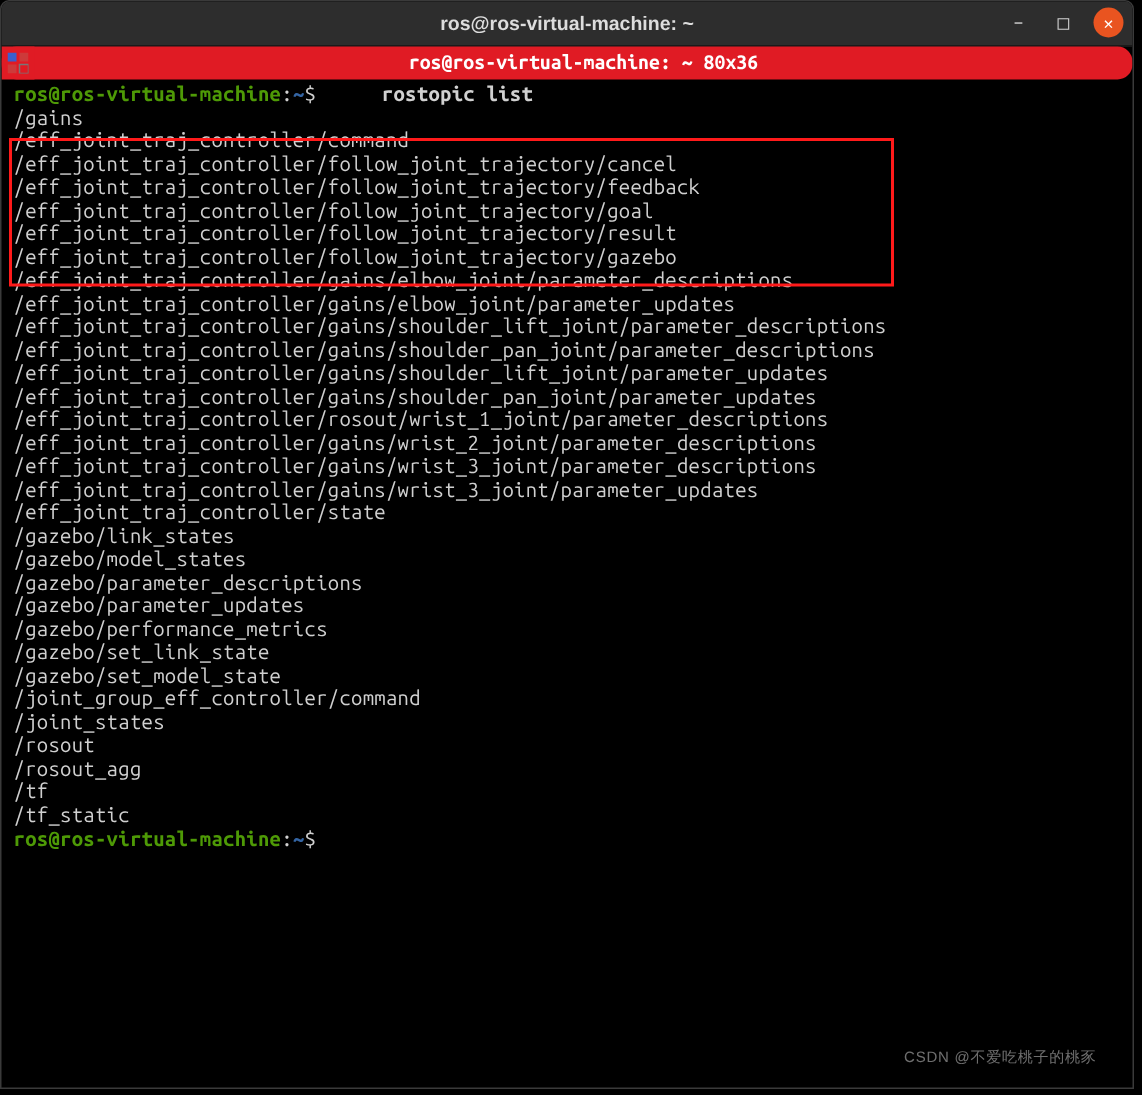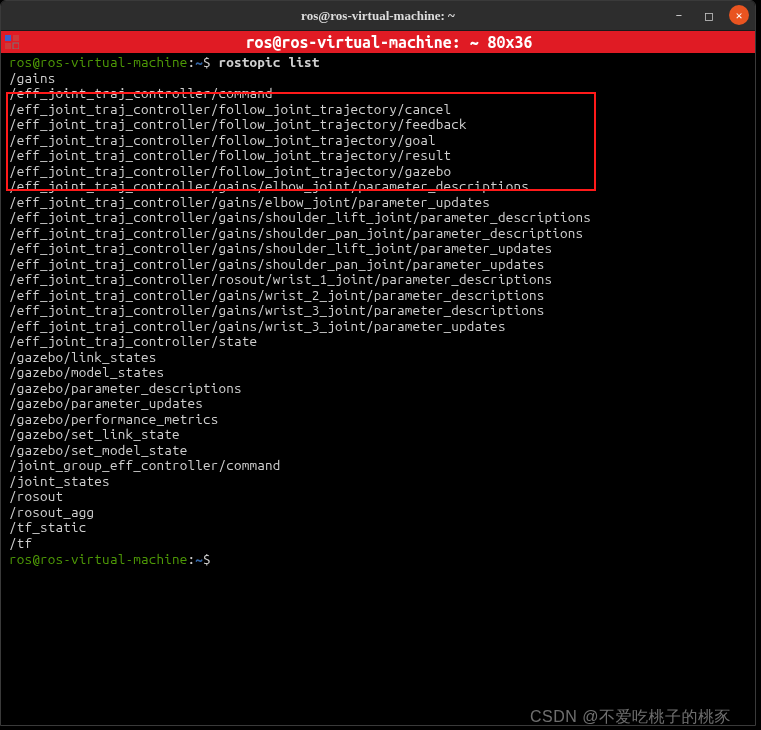--- a/index.html
+++ b/index.html
@@ -28,21 +28,21 @@
       height: 30px;
       background: #2d2d2d;
       display: flex;
       align-items: center;
       justify-content: center;
       position: relative;
       border-bottom: 1px solid #1a1a1a;
     }
     .titlebar-text {
       color: #ddd;
-      font-family: Liberation Serif, serif;
+      font-family: Liberation Sans, sans-serif;
       font-size: 13px;
       font-weight: bold;
     }
     .window-controls {
       position: absolute;
       right: 6px;
       top: 4px;
       display: flex;
       gap: 10px;
       align-items: center;
@@ -67,22 +67,23 @@
       cursor: pointer;
       font-weight: bold;
     }
     .tab-bar {
       height: 22px;
       background: #e01b24;
       display: flex;
       align-items: center;
       color: #fff;
       font-family: "Ubuntu Mono", monospace;
-      font-size: 16px;
+      font-size: 13px;
       position: relative;
+      border-radius: 10px;
     }
     .tab-icon {
       width: 22px;
       height: 22px;
       display: flex;
       align-items: center;
       justify-content: center;
       background: #e01b24;
     }
     .tab-text {
@@ -94,37 +95,37 @@
       padding: 2px 8px;
       color: #d0d0d0;
       line-height: 1.15;
       font-size: 13.5px;
       letter-spacing: 0.2px;
       position: relative;
     }
     .line {
       white-space: pre;
     }
-    .prompt-user { color: #4e9a06; font-weight: normal; }
+    .prompt-user { color: #4e9a06; font-weight: bold; }
     .prompt-colon { color: #d0d0d0; }
     .prompt-path { color: #3465a4; font-weight: bold; }
     .prompt-dollar { color: #d0d0d0; }
-    .cmd { color: #d0d0d0; font-weight: bold; }
+    .cmd { color: #d0d0d0; font-weight: bold; margin-left: 36px; }
     .highlight-box {
       position: absolute;
       border: 2px solid #ff1a1a;
       pointer-events: none;
     }
     .watermark {
       position: absolute;
       right: 30px;
-      bottom: 2px;
+      bottom: 18px;
       color: rgba(200,200,200,0.55);
       font-family: sans-serif;
-      font-size: 16px;
+      font-size: 10px;
       letter-spacing: 0.5px;
     }
   </style>
 </head>
 <body>
 
 <div class="window">
   <div class="titlebar">
     <span class="titlebar-text">ros@ros-virtual-machine: ~</span>
     <div class="window-controls">
@@ -169,21 +170,21 @@
         <div class="line">/gazebo/model_states</div>
         <div class="line">/gazebo/parameter_descriptions</div>
         <div class="line">/gazebo/parameter_updates</div>
         <div class="line">/gazebo/performance_metrics</div>
         <div class="line">/gazebo/set_link_state</div>
         <div class="line">/gazebo/set_model_state</div>
         <div class="line">/joint_group_eff_controller/command</div>
         <div class="line">/joint_states</div>
         <div class="line">/rosout</div>
         <div class="line">/rosout_agg</div>
+        <div class="line">/tf</div>
         <div class="line">/tf_static</div>
-        <div class="line">/tf</div>
       </div>
     <div class="line"><span class="prompt-user">ros@ros-virtual-machine</span><span class="prompt-colon">:</span><span class="prompt-path">~</span><span class="prompt-dollar">$</span> </div>
   </div>
 </div>
 
 <div class="highlight-box" id="hl" style="top: 92px; left: 6px; width: 590px; height: 99px;"></div>
 <div class="watermark">CSDN @不爱吃桃子的桃豕</div>
 
 </body></html>

